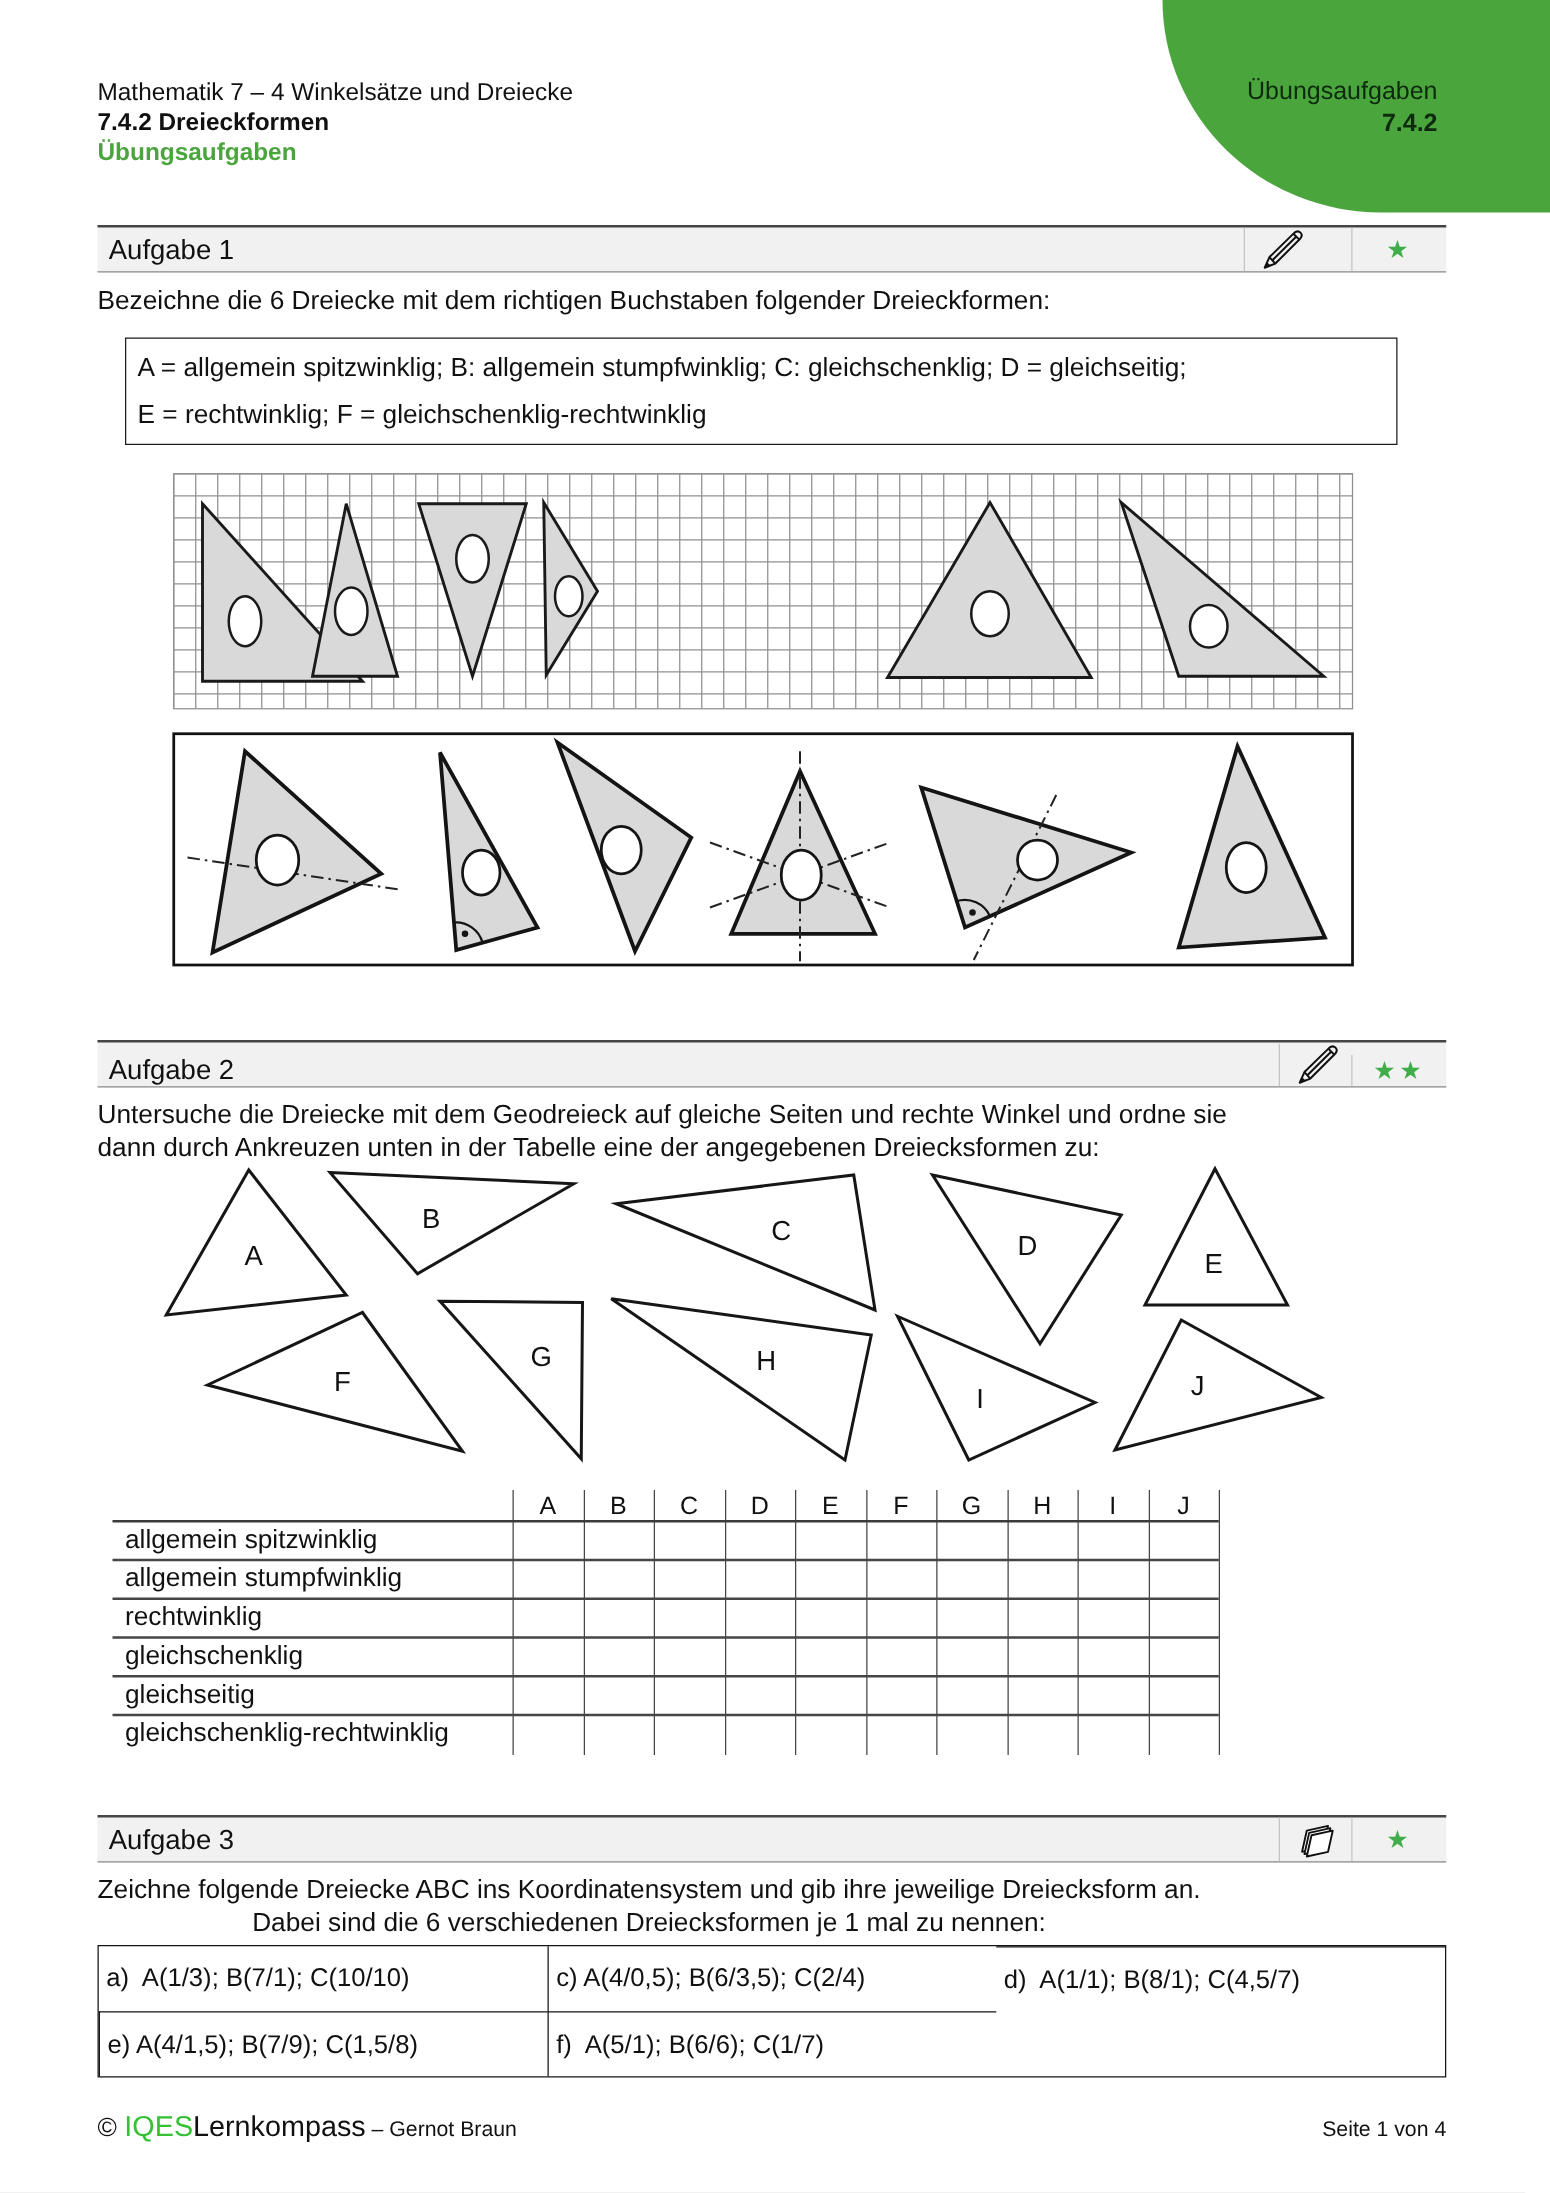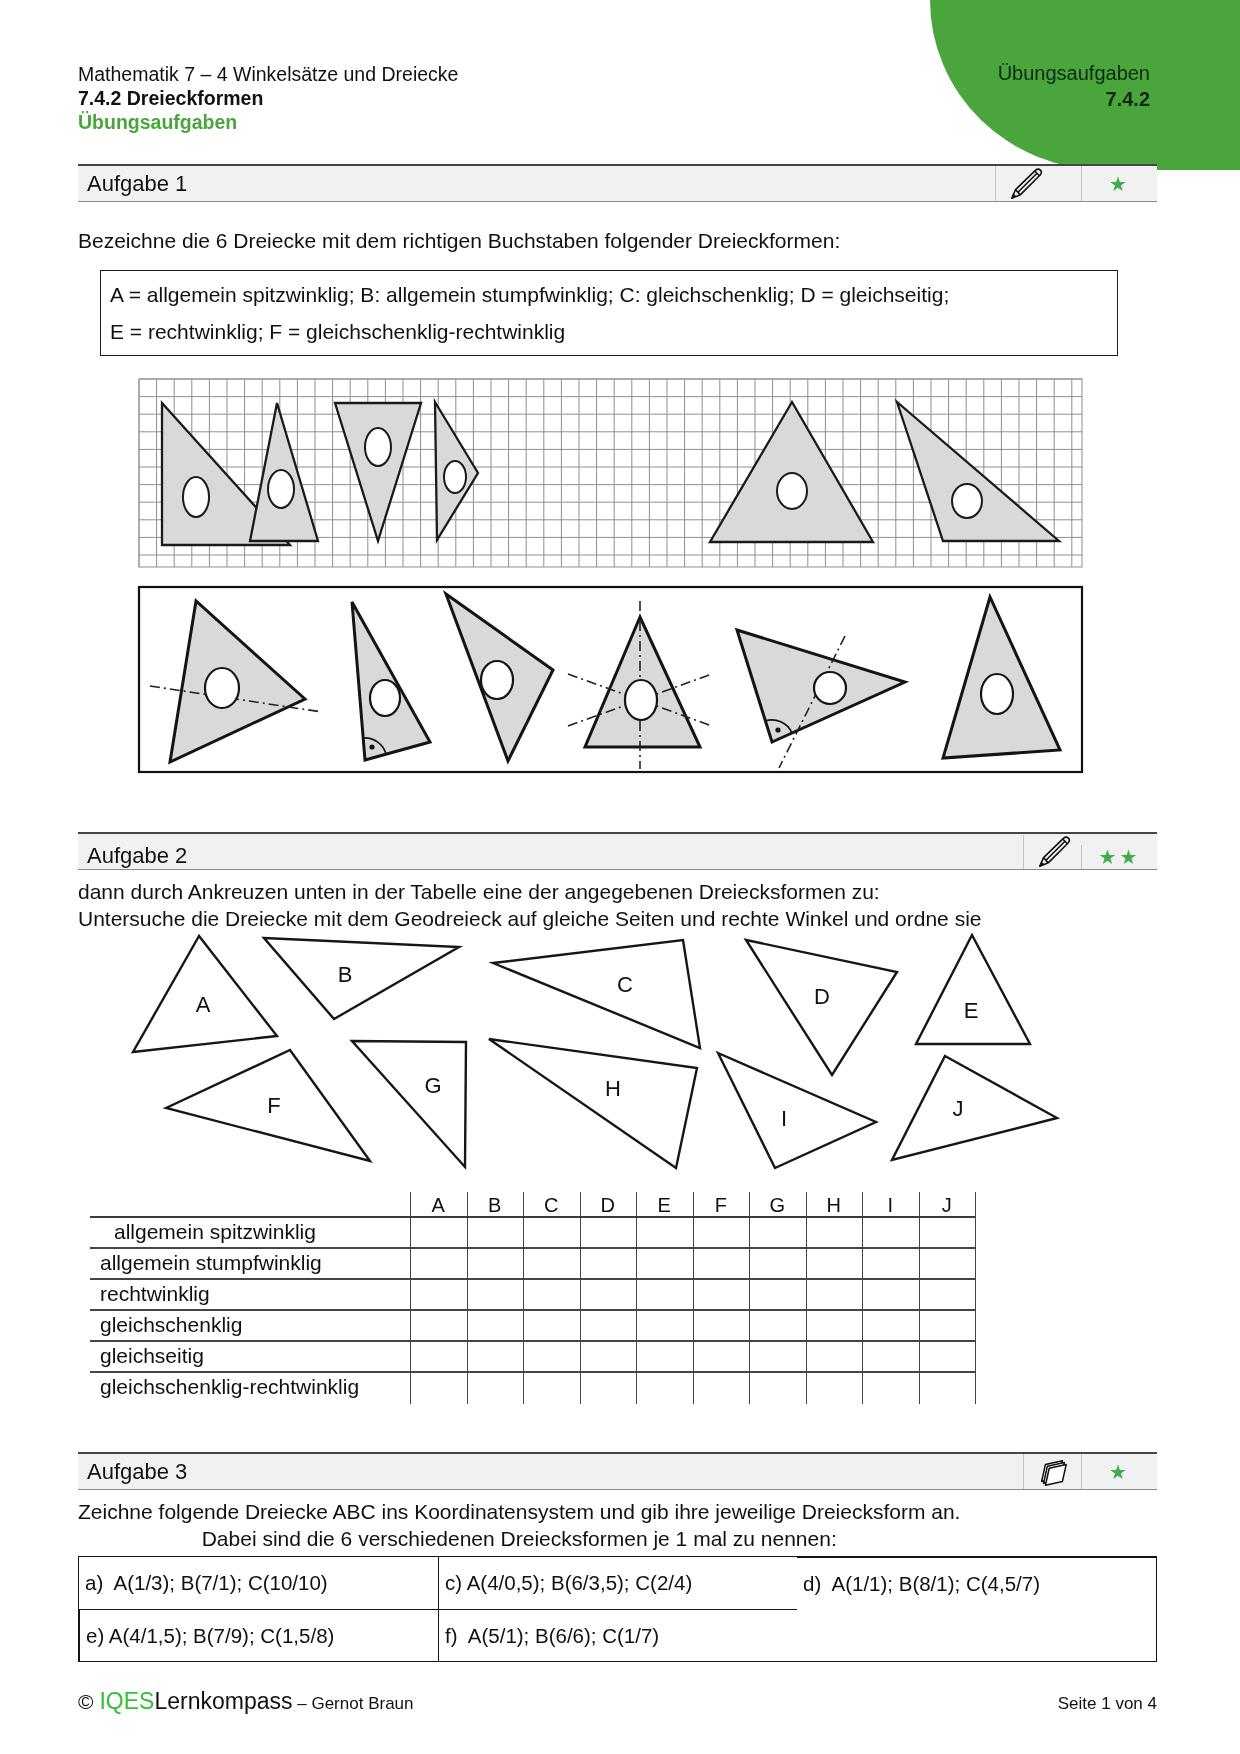--- a/index.html
+++ b/index.html
@@ -178,21 +178,21 @@
       <polygon points="352,1041 466,1042 465,1167" fill="#fff" stroke="#161616" stroke-width="2.4"></polygon>
       <text x="433" y="1093" text-anchor="middle" font-size="22" font-family="&quot;Liberation Sans&quot;, sans-serif" fill="#111">G</text>
       <polygon points="489,1039 697,1068 676,1168" fill="#fff" stroke="#161616" stroke-width="2.4"></polygon>
       <text x="613" y="1096" text-anchor="middle" font-size="22" font-family="&quot;Liberation Sans&quot;, sans-serif" fill="#111">H</text>
       <polygon points="718,1053 876,1122 775,1168" fill="#fff" stroke="#161616" stroke-width="2.4"></polygon>
       <text x="784" y="1126" text-anchor="middle" font-size="22" font-family="&quot;Liberation Sans&quot;, sans-serif" fill="#111">I</text>
       <polygon points="945,1056 1057,1118 892,1160" fill="#fff" stroke="#161616" stroke-width="2.4"></polygon>
       <text x="958" y="1116" text-anchor="middle" font-size="22" font-family="&quot;Liberation Sans&quot;, sans-serif" fill="#111">J</text>
     </svg>
 
-  <div class="abs task-bar" style="top:164px;gap:28px;">
+  <div class="abs task-bar" style="top:180px;gap:28px;">
     <div class="bar-title">Aufgabe 1</div>
     <div class="bar-cell cell-pencil">
       <svg width="38" height="34" viewBox="0 0 40 36">
         <g fill="none" stroke="#111" stroke-width="1.7" stroke-linejoin="round">
           <path d="M6 33 L10 24 L31 3.5 Q34 1 36.3 3.3 Q38.6 5.6 36 8.5 L15 29.5 Z"></path>
           <path d="M10 24 L15 29.5"></path>
             <path d="M30.5 4.5 L35 9"></path>
             <path d="M12.5 26.7 L33 6.3"></path>
         </g>
         <path d="M6 33 L8 28.4 L10.8 31 Z" fill="#111"></path>
@@ -215,22 +215,22 @@
           <path d="M10 24 L15 29.5"></path>
             <path d="M30.5 4.5 L35 9"></path>
             <path d="M12.5 26.7 L33 6.3"></path>
         </g>
         <path d="M6 33 L8 28.4 L10.8 31 Z" fill="#111"></path>
       </svg>
     </div>
     <div class="bar-cell cell-star star-green" style="color: rgb(63, 174, 74);">★★</div>
   </div>
   <div class="abs intro" style="top:878px;">
+    <div>Untersuche die Dreiecke mit dem Geodreieck auf gleiche Seiten und rechte Winkel und ordne sie</div>
     <div>dann durch Ankreuzen unten in der Tabelle eine der angegebenen Dreiecksformen zu:</div>
-    <div>Untersuche die Dreiecke mit dem Geodreieck auf gleiche Seiten und rechte Winkel und ordne sie</div>
   </div>
 
   <div class="abs" id="a2-table" style="left:90px;top:1192px;width:885px;height:212px;">
       <div class="tline" style="left:320px;top:0;width:1.4px;height:212px;"></div>
       <div class="tline" style="left:376.5px;top:0;width:1.4px;height:212px;"></div>
       <div class="tline" style="left:433px;top:0;width:1.4px;height:212px;"></div>
       <div class="tline" style="left:489.5px;top:0;width:1.4px;height:212px;"></div>
       <div class="tline" style="left:546px;top:0;width:1.4px;height:212px;"></div>
       <div class="tline" style="left:602.5px;top:0;width:1.4px;height:212px;"></div>
       <div class="tline" style="left:659px;top:0;width:1.4px;height:212px;"></div>
@@ -247,21 +247,21 @@
       <div class="t-letter" style="left:320px;top:0;width:56.5px;height:24px;">A</div>
       <div class="t-letter" style="left:376.5px;top:0;width:56.5px;height:24px;">B</div>
       <div class="t-letter" style="left:433px;top:0;width:56.5px;height:24px;">C</div>
       <div class="t-letter" style="left:489.5px;top:0;width:56.5px;height:24px;">D</div>
       <div class="t-letter" style="left:546px;top:0;width:56.5px;height:24px;">E</div>
       <div class="t-letter" style="left:602.5px;top:0;width:56.5px;height:24px;">F</div>
       <div class="t-letter" style="left:659px;top:0;width:56.5px;height:24px;">G</div>
       <div class="t-letter" style="left:715.5px;top:0;width:56.5px;height:24px;">H</div>
       <div class="t-letter" style="left:772px;top:0;width:56.5px;height:24px;">I</div>
       <div class="t-letter" style="left:828.5px;top:0;width:56.5px;height:24px;">J</div>
-      <div class="t-label" style="left:24px;top:24px;height:46px;">allgemein spitzwinklig</div>
+      <div class="t-label" style="left:10px;top:24px;height:46px;">allgemein spitzwinklig</div>
       <div class="" style="position:absolute;left:321px;top:26px;width:54.5px;height:27px;"></div>
       <div class="" style="position:absolute;left:377.5px;top:26px;width:54.5px;height:27px;"></div>
       <div class="" style="position:absolute;left:434px;top:26px;width:54.5px;height:27px;"></div>
       <div class="" style="position:absolute;left:490.5px;top:26px;width:54.5px;height:27px;"></div>
       <div class="" style="position:absolute;left:547px;top:26px;width:54.5px;height:27px;"></div>
       <div class="" style="position:absolute;left:603.5px;top:26px;width:54.5px;height:27px;"></div>
       <div class="" style="position:absolute;left:660px;top:26px;width:54.5px;height:27px;"></div>
       <div class="" style="position:absolute;left:716.5px;top:26px;width:54.5px;height:27px;"></div>
       <div class="" style="position:absolute;left:773px;top:26px;width:54.5px;height:27px;"></div>
       <div class="" style="position:absolute;left:829.5px;top:26px;width:54.5px;height:27px;"></div>

